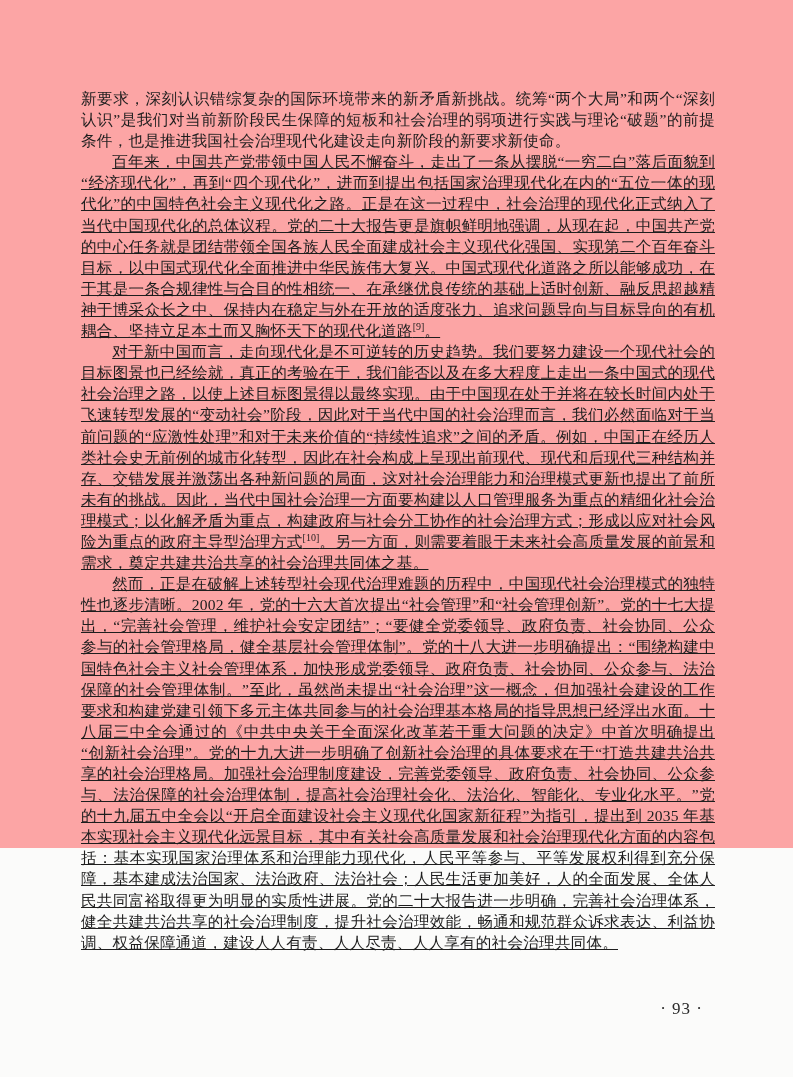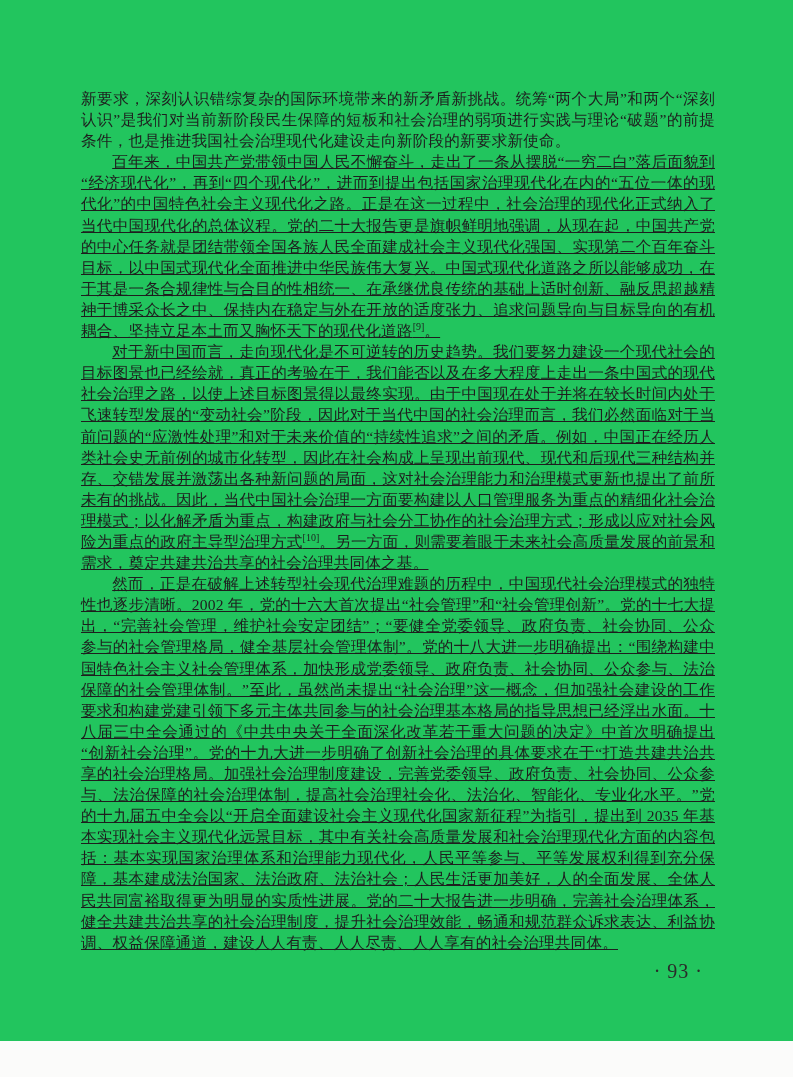--- a/index.html
+++ b/index.html
@@ -13,22 +13,22 @@
     position: relative;
     overflow: hidden;
     font-family: "Liberation Serif", "DejaVu Serif", serif;
     color: #1e1e1e;
   }
   .page {
     position: absolute;
     left: 0;
     top: 0;
     width: 793px;
-    height: 1041px;
-    background: #22c55e;
+    height: 848px;
+    background: #fca5a5;
   }
   .text-block {
     position: absolute;
     left: 81px;
     top: 88px;
     width: 634px;
     font-size: 15.6px;
     line-height: 21.1px;
     text-align: justify;
     letter-spacing: 0.2px;
@@ -42,23 +42,23 @@
     text-decoration: underline;
   }
   sup.footnote-ref {
     font-size: 10px;
     line-height: 0;
     vertical-align: super;
     letter-spacing: 0;
   }
   .page-number {
     position: absolute;
-    top: 960px;
+    top: 999px;
     right: 90px;
-    font-size: 20px;
+    font-size: 17px;
     color: #2a2a2a;
     letter-spacing: 1px;
   }
 </style>
 </head>
 <body>
 
 <div class="page">
 
   <div class="text-block">

